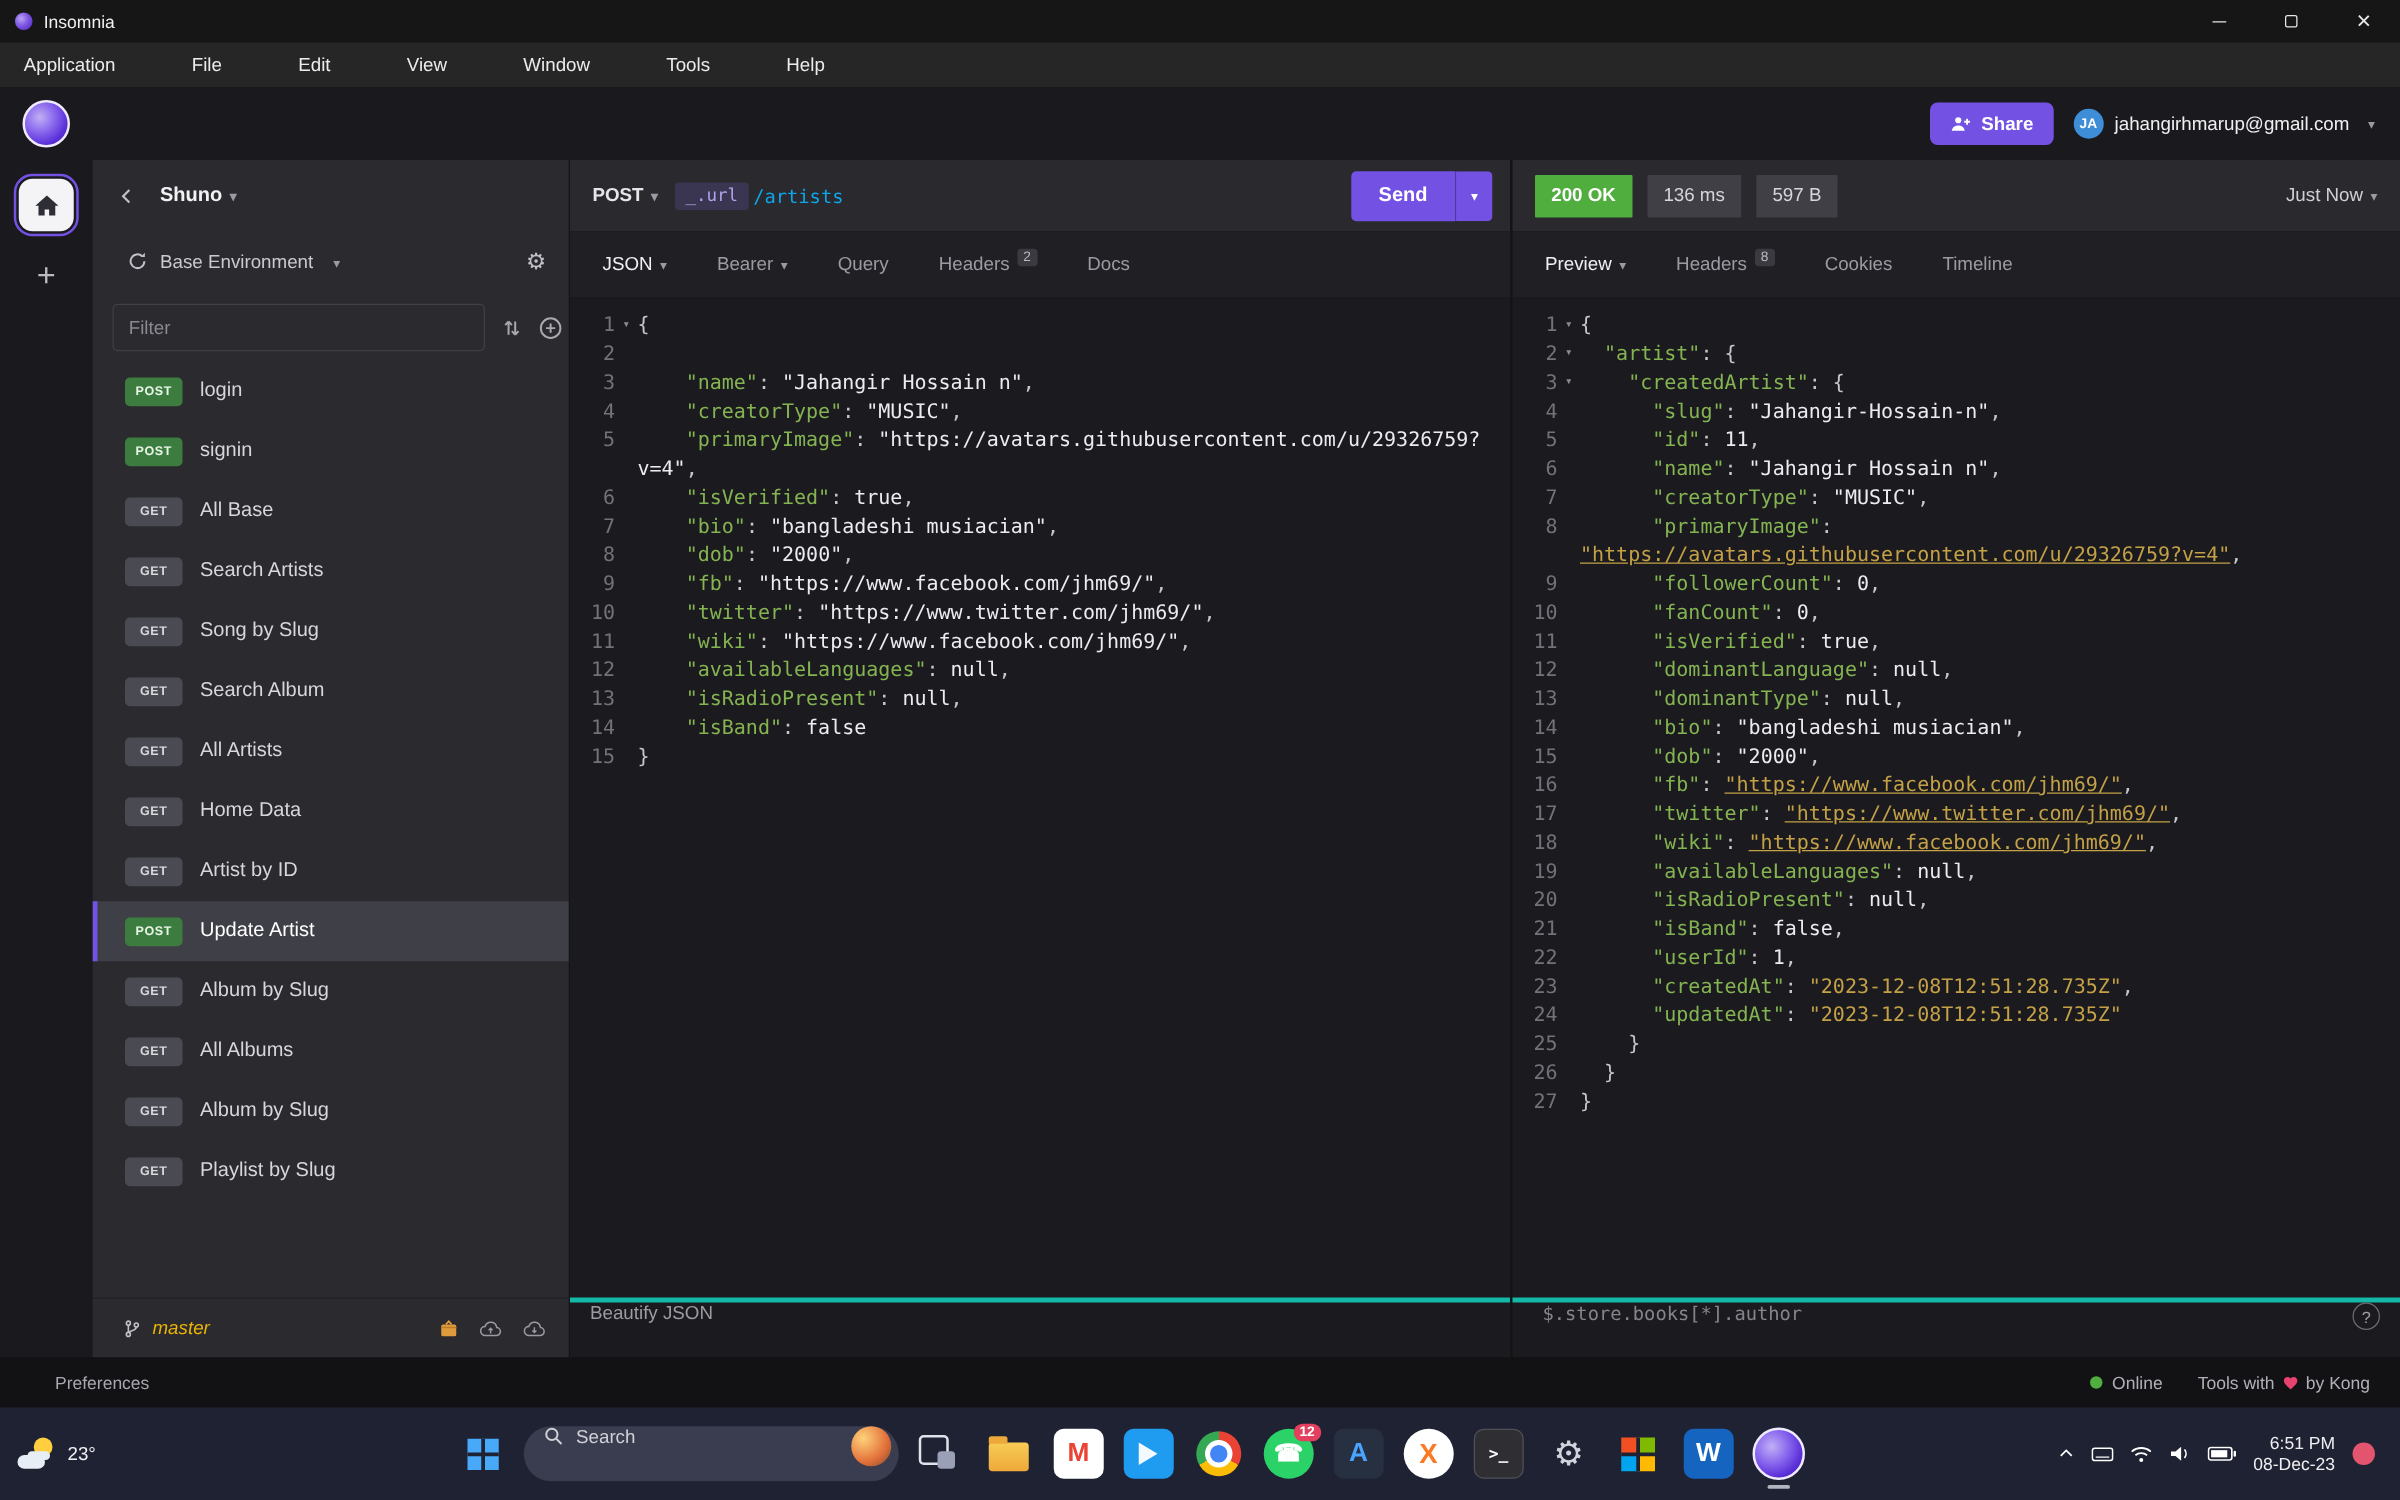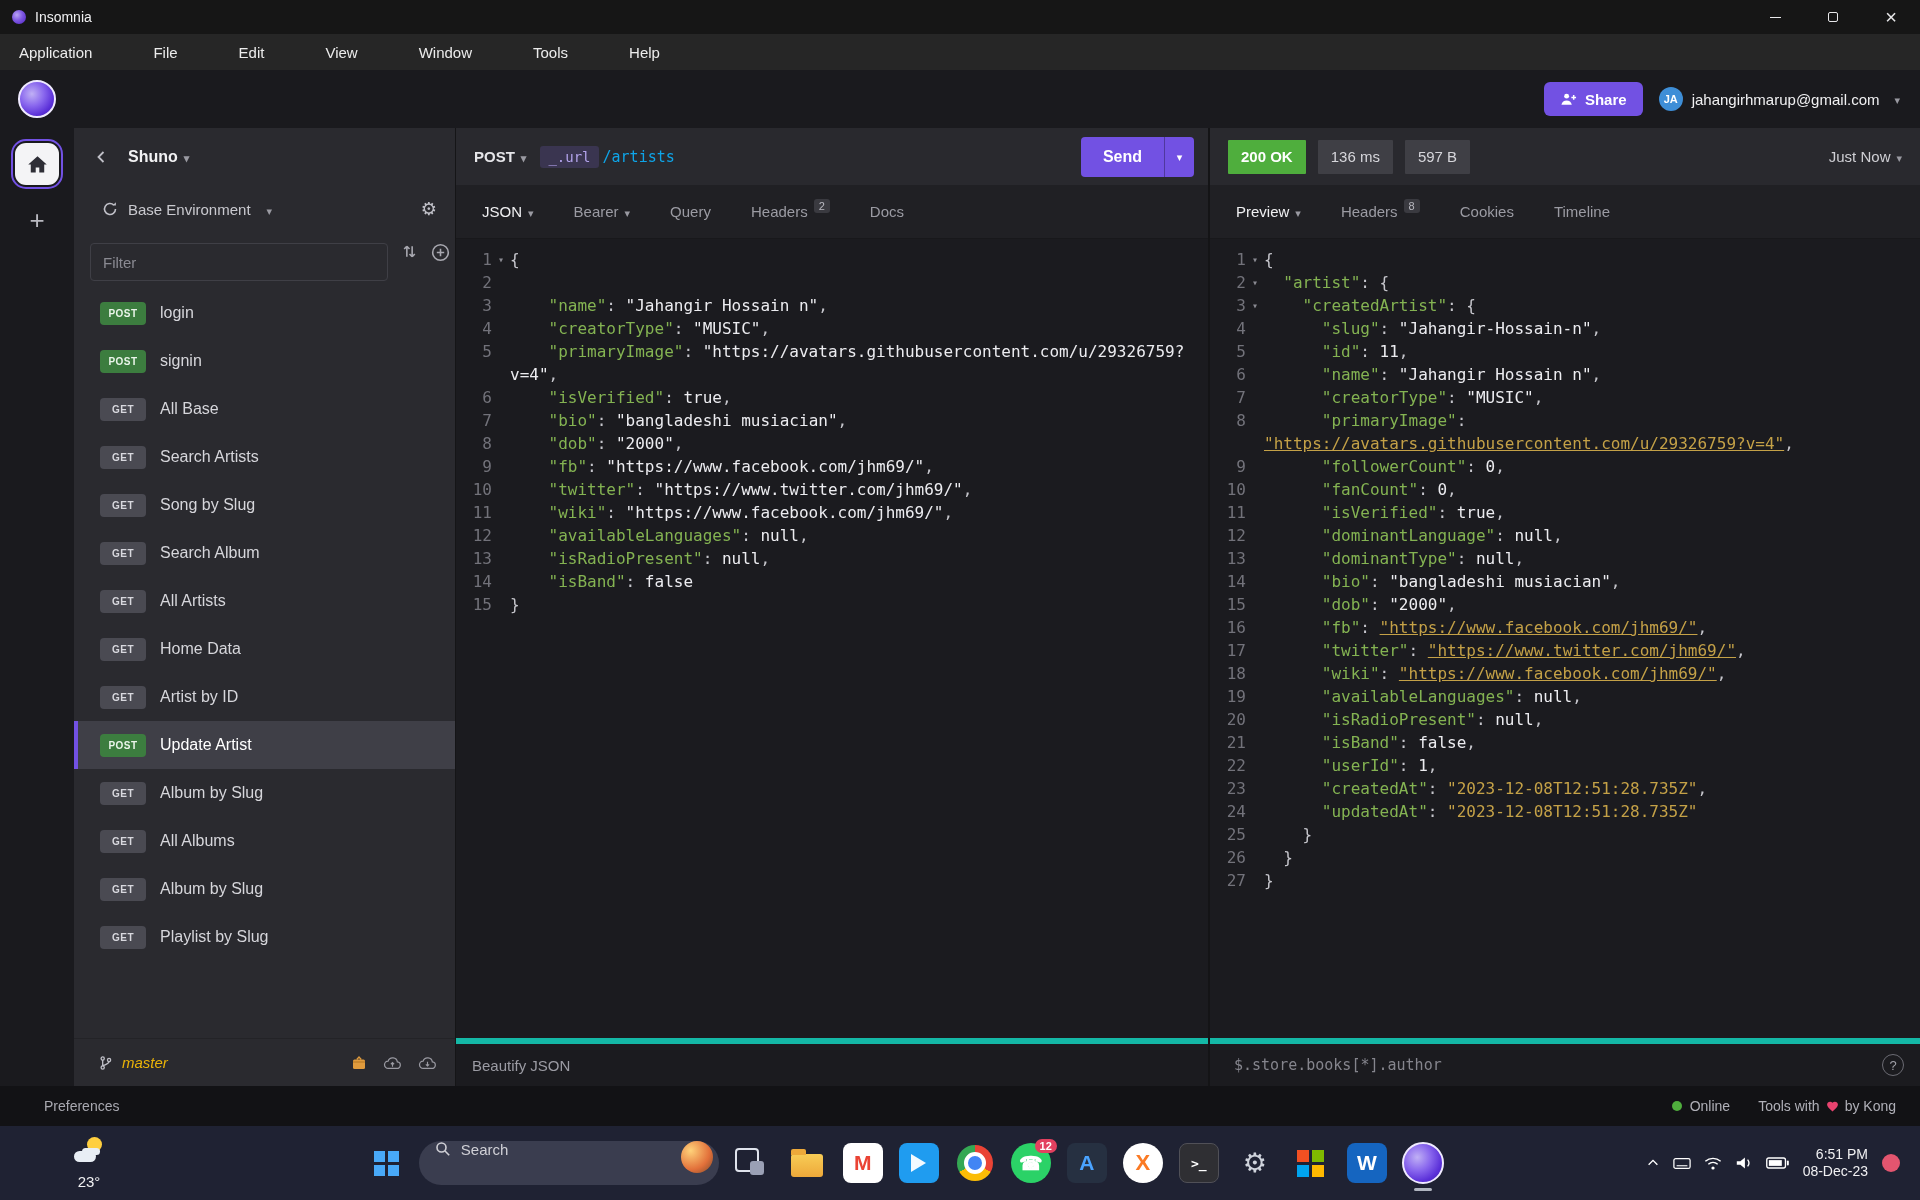--- a/index.html
+++ b/index.html
@@ -53,21 +53,21 @@
 
   .sidebar { width:382px; background:#2a2a2f; border-right:1px solid #151517; display:flex; flex-direction:column; flex:none; }
   .sb-top { height:57px; display:flex; align-items:center; padding:0 14px; gap:14px; flex:none; }
   .back { width:26px; height:26px; display:flex; align-items:center; justify-content:center; cursor:pointer; }
   .ws-name { display:flex; align-items:center; font-size:16px; font-weight:700; color:#f2f2f4; cursor:pointer; }
   .sb-env-row { height:48px; display:flex; align-items:center; padding:0 18px 0 28px; justify-content:space-between; flex:none; }
   .env-select { display:flex; align-items:center; gap:10px; font-size:15px; color:#c9c9cf; cursor:pointer; }
   .gear { font-size:18px; color:#c0c0c8; cursor:pointer; }
   .gear::before { content:"⚙"; }
   .sb-cookies { height:44px; display:flex; align-items:center; gap:10px; padding:0 28px; font-size:15px; color:#c9c9cf; cursor:pointer; flex:none; }
-  .sb-filter-row { display:flex; align-items:flex-start; gap:14px; padding:10px 5px 8px 16px; flex:none; }
+  .sb-filter-row { display:flex; align-items:center; gap:14px; padding:10px 5px 8px 16px; flex:none; }
   .filter-input { flex:1; height:38px; background:transparent; border:1px solid #3f3f46; border-radius:4px;
     color:#e8e8ea; font-size:15px; padding:0 12px; font-family:inherit; }
   .filter-input::placeholder { color:#8a8a92; }
   .sort-icon, .addreq-icon { display:flex; align-items:center; justify-content:center; cursor:pointer; }
 
   .req-list { flex:1; overflow:hidden; }
   .req-row { height:48px; display:flex; align-items:center; gap:14px; padding:0 14px 0 26px; cursor:pointer; position:relative; }
   .req-row.selected { background:#3f3f47; }
   .req-row.selected::before { content:""; position:absolute; left:0; top:0; bottom:0; width:4px; background:var(--accent,#7251e3); }
   .method-badge { width:46px; height:23px; border-radius:4px; font-size:10px; font-weight:700; letter-spacing:.5px;
@@ -117,38 +117,38 @@
   .fold { width:18px; text-align:center; color:#8a8a92; font-size:10px; flex:none; cursor:pointer; }
   .lcontent { flex:1; min-width:0; white-space:pre-wrap; overflow-wrap:break-word; padding-right:12px; }
   .tk-p { color:#c6c6cc; }
   .tk-k { color:var(--key,#84b352); }
   .tk-s { color:#ececf0; }
   .tk-n { color:#ececf0; }
   .tk-b { color:#ececf0; }
   .tk-l { color:var(--link,#c4a147); text-decoration:underline; }
   .tk-d { color:var(--link,#c4a147); }
 
-  .panel-footer { height:48px; background:#1b1b1f; border-top:6px solid #14b8a6; display:flex; align-items:center; padding:0 16px; flex:none; }
+  .panel-footer { height:48px; background:#1b1b1f; border-top:4px solid #14b8a6; display:flex; align-items:flex-start; padding:0 16px; flex:none; }
   .beautify { font-size:15px; color:#9b9ba3; cursor:pointer; }
   .resp-filter { flex:1; background:transparent; border:none; outline:none; color:#85858d;
     font-family:"DejaVu Sans Mono", monospace; font-size:15px; padding-left:8px; }
   .help-circle { width:22px; height:22px; border:1px solid #6b6b73; border-radius:50%; color:#a0a0a8; font-size:13px;
     display:flex; align-items:center; justify-content:center; cursor:pointer; }
 
   
   .statusbar { height:40px; background:#121215; display:flex; align-items:center; padding:0 24px 0 44px; justify-content:space-between; flex:none; }
   .statusbar-right { display:flex; align-items:center; gap:28px; }
   .prefs { font-size:14px; color:#a8a8b0; cursor:pointer; }
   .online { display:flex; align-items:center; gap:8px; font-size:14px; color:#b0b0b8; }
   .online-dot { width:10px; height:10px; border-radius:50%; background:var(--success,#4fae3d); }
   .made-with { display:flex; align-items:center; gap:6px; font-size:14px; color:#b0b0b8; }
 
   
   .taskbar { height:74px; background:#1f2233; display:flex; align-items:center; padding:0 14px; flex:none; }
-  .tb-weather { display:flex; align-items:center; gap:10px; width:150px; cursor:pointer;flex-direction:column; }
+  .tb-weather { display:flex; align-items:center; gap:10px; width:150px; cursor:pointer; }
   .weather-icon { width:30px; height:26px; position:relative; }
   .weather-icon::before { content:""; position:absolute; top:0; right:2px; width:15px; height:15px; border-radius:50%; background:#ffcf3f; }
   .weather-icon::after { content:""; position:absolute; bottom:1px; left:0; width:22px; height:11px; border-radius:8px;
     background:#e8eef5; box-shadow:6px -5px 0 -2px #e8eef5; }
   .weather-temp { font-size:15px; color:#f0f0f2; }
   .tb-center { flex:1; display:flex; align-items:center; justify-content:center; gap:8px; }
   .tb-slot { width:48px; height:48px; border-radius:6px; display:flex; align-items:center; justify-content:center; position:relative; cursor:pointer; }
   .tbapp-start::before { content:""; width:25px; height:25px;
     background:
       linear-gradient(#1f2233,#1f2233) center/100% 3px no-repeat,

